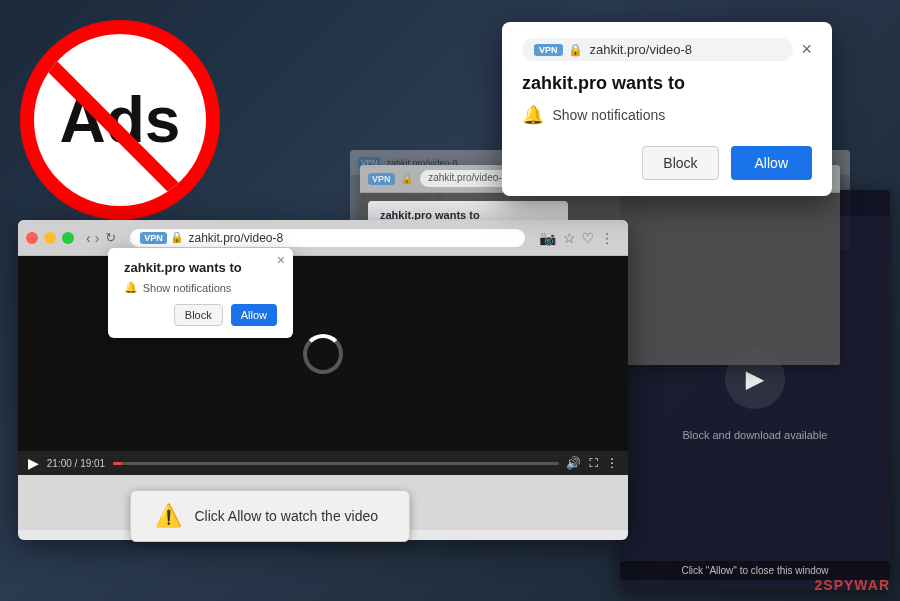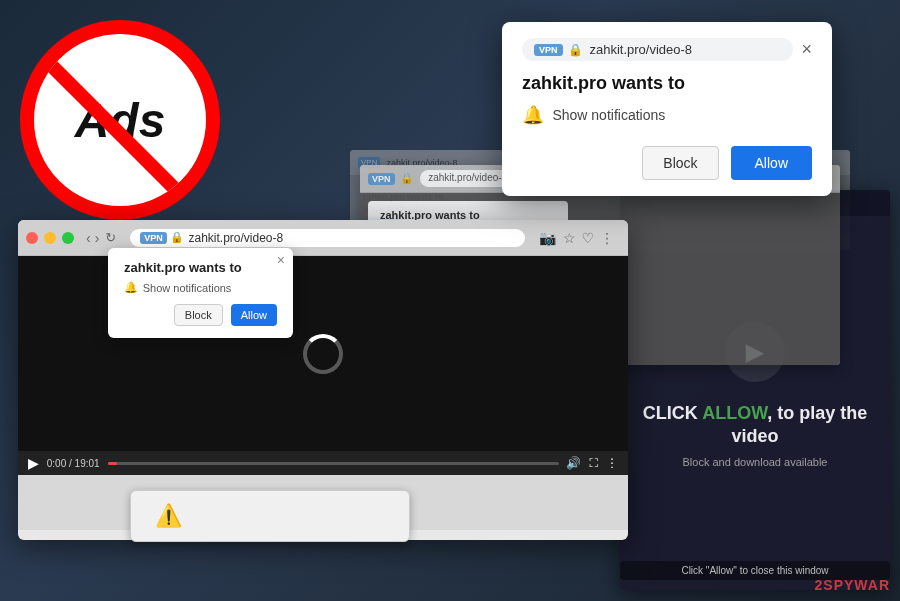--- a/index.html
+++ b/index.html
@@ -36,24 +36,23 @@
       background: white;
       border: 14px solid red;
       display: flex;
       align-items: center;
       justify-content: center;
       position: relative;
       overflow: hidden;
     }
 
     .no-ads-text {
-      font-size: 48px;
+      font-size: 64px;
       font-weight: 900;
       color: #111;
-      font-style: italic;
       z-index: 2;
     }
 
     .no-ads-slash {
       position: absolute;
       width: 14px;
       height: 220px;
       background: red;
       transform: rotate(-45deg);
       top: -10px;
@@ -573,24 +572,20 @@
     </div>
   </div>
 </div>
 
 <div class="browser-right">
   <div class="titlebar-right"></div>
   <div class="content-right">
     <div class="play-icon-large">
       <span>▶</span>
     </div>
-    <div class="allow-text-right">
-      <span>CLICK</span>
-      <span class="allow-highlight">ALLOW</span><span>, to play the video</span>
-    </div>
     <div class="sub-text-right">Block and download available</div>
   </div>
   <div class="click-allow-bottom" style="position:absolute;bottom:10px;left:0;right:0;text-align:center;font-size:10px;color:#ccc;background:rgba(0,0,0,0.5);padding:4px;">Click "Allow" to close this window</div>
 </div>
 
 <div class="browser-mid">
   <div class="titlebar-mid">
     <span class="vpn-badge">VPN</span>
     <span class="lock-icon">🔒</span>
     <span class="address-mid">
@@ -632,21 +627,21 @@
     </div>
   </div>
 
   <div class="video-area">
     <div class="spinner"></div>
   </div>
 
   <div class="video-controls">
     <span class="play-btn">▶</span>
     <span class="time-text">
-      <span>0:00</span> / <span>19:01</span>
+      <span>21:00</span> / <span>19:01</span>
     </span>
     <div class="progress-bar">
       <div class="progress-fill"></div>
     </div>
     <span class="vol-btn">🔊</span>
     <span class="fullscreen-btn">⛶</span>
     <span class="more-btn">⋮</span>
   </div>
 
   <div style="background:#d8d8d8;height:55px;"></div>
@@ -660,20 +655,21 @@
     <span>Show notifications</span>
   </div>
   <div class="notif-actions">
     <button class="btn-block-sm">Block</button>
     <button class="btn-allow-sm">Allow</button>
   </div>
 </div>
 
 <div class="click-allow-banner">
   <span class="warning-icon">⚠️</span>
+  <span class="click-allow-text">Click Allow to watch the video</span>
 </div>
 
 <div class="notif-popup-large">
   <div class="notif-top">
     <div class="address-bar-large">
       <span class="vpn-badge-large">VPN</span>
       <span class="lock-large">🔒</span>
       <span class="address-large-text">zahkit.pro/video-8</span>
     </div>
     <span class="close-large">×</span>

